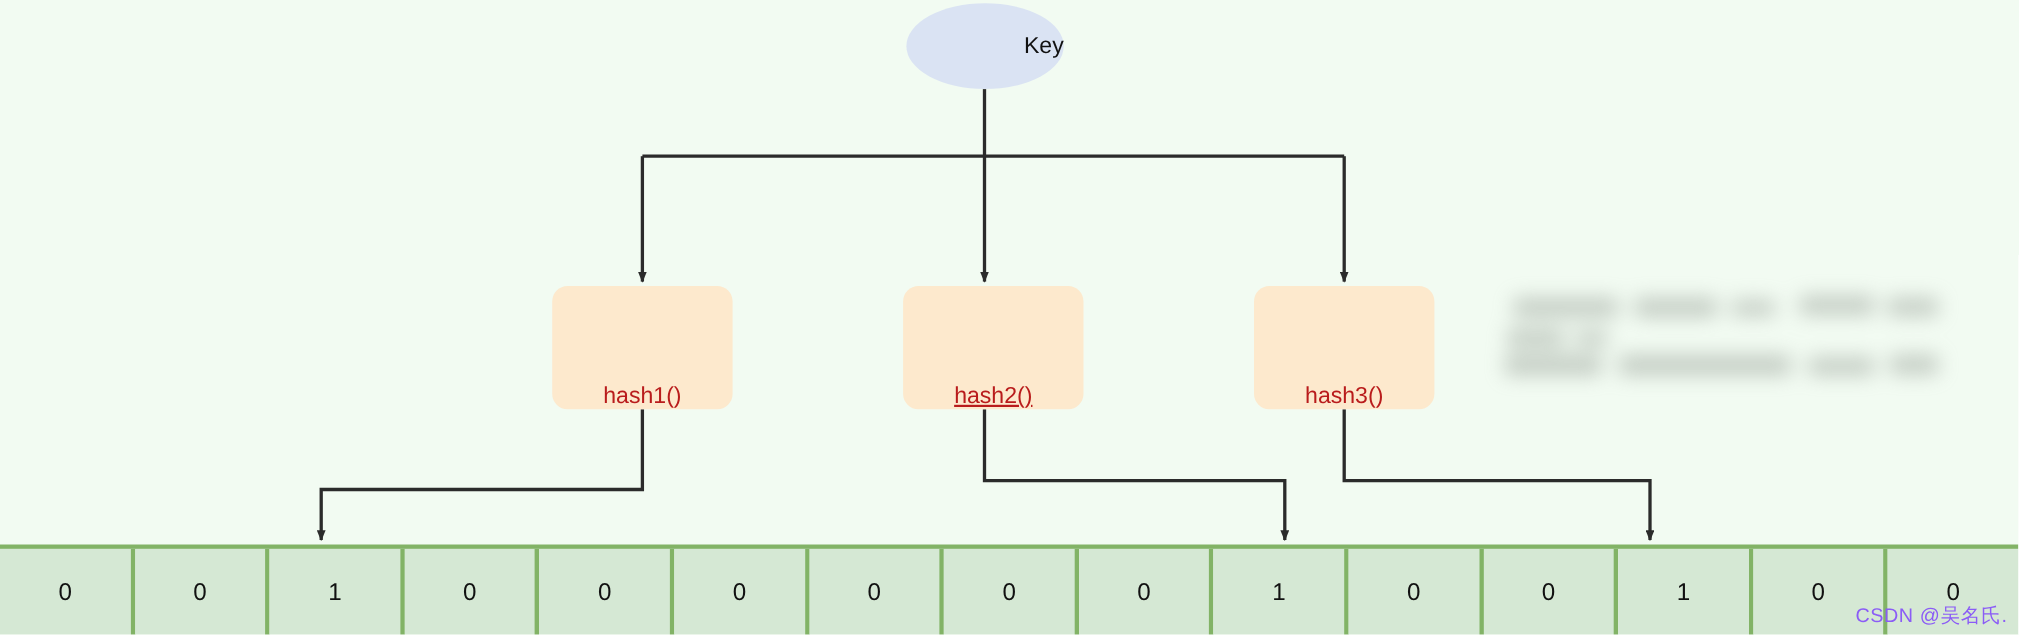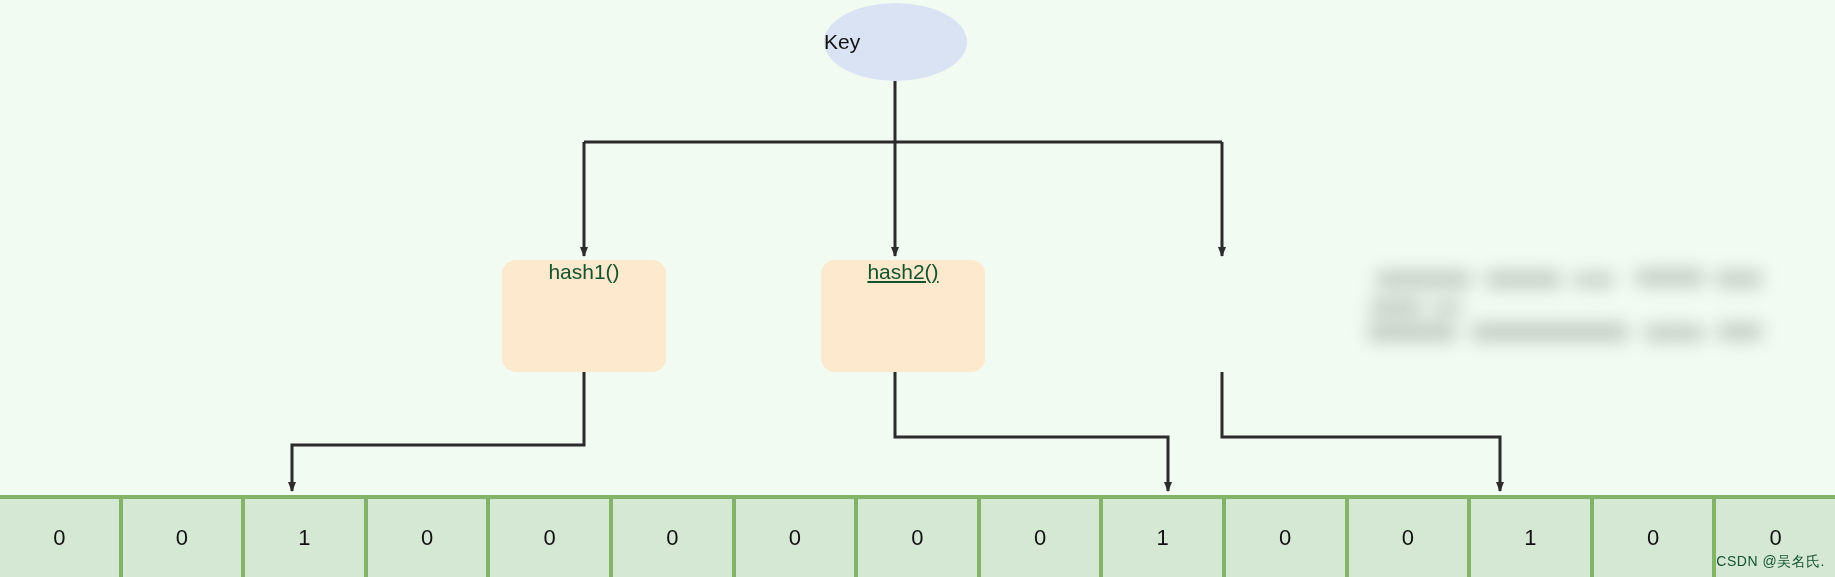--- a/index.html
+++ b/index.html
@@ -31,38 +31,38 @@
   .key-node {
     position: absolute;
     left: 824px;
     top: 3px;
     width: 143px;
     height: 78px;
     border-radius: 50%;
     background: #dae3f3;
     display: flex;
     align-items: center;
-    justify-content: flex-start;
+    justify-content: flex-end;
     font-size: 21px;
     color: #111111;
   }
 
   
   .hash-box {
     position: absolute;
     top: 260px;
     width: 164px;
     height: 112px;
     border-radius: 14px;
     background: #fde9cd;
     display: flex;
-    align-items: flex-start;
+    align-items: flex-end;
     justify-content: center;
     font-size: 21px;
-    color: #14532d;
+    color: #b91c1c;
   }
   .hash-box.h1 { left: 502px; }
   .hash-box.h2 { left: 821px; text-decoration: underline; }
   .hash-box.h3 { left: 1140px; }
 
   
   .blurred-note {
     position: absolute;
     left: 1368px;
     top: 265px;
@@ -111,22 +111,22 @@
     box-sizing: border-box;
     position: relative;
   }
   .bit-cell:last-child { border-right: none; }
 
   
   .watermark {
     position: absolute;
     right: 10px;
     bottom: 6px;
-    font-size: 14px;
-    color: #14532d;
+    font-size: 18px;
+    color: #8b5cf6;
     letter-spacing: 0.5px;
     white-space: nowrap;
   }
 </style>
 </head>
 <body>
 
 <div id="canvas">
 
   <svg id="edges" viewBox="0 0 1835 577" xmlns="http://www.w3.org/2000/svg">
@@ -156,20 +156,23 @@
 
   <div class="key-node">
     <span>Key</span>
   </div>
 
   <div class="hash-box h1">
     <span>hash1()</span>
   </div>
   <div class="hash-box h2">
     <span>hash2()</span>
+  </div>
+  <div class="hash-box h3">
+    <span>hash3()</span>
   </div>
 
   <div class="blurred-note">
     <div class="bl r1a"></div>
     <div class="bl r1b"></div>
     <div class="bl r1c"></div>
     <div class="bl r1d"></div>
     <div class="bl r1e"></div>
     <div class="bl r2a"></div>
     <div class="bl r2b"></div>

